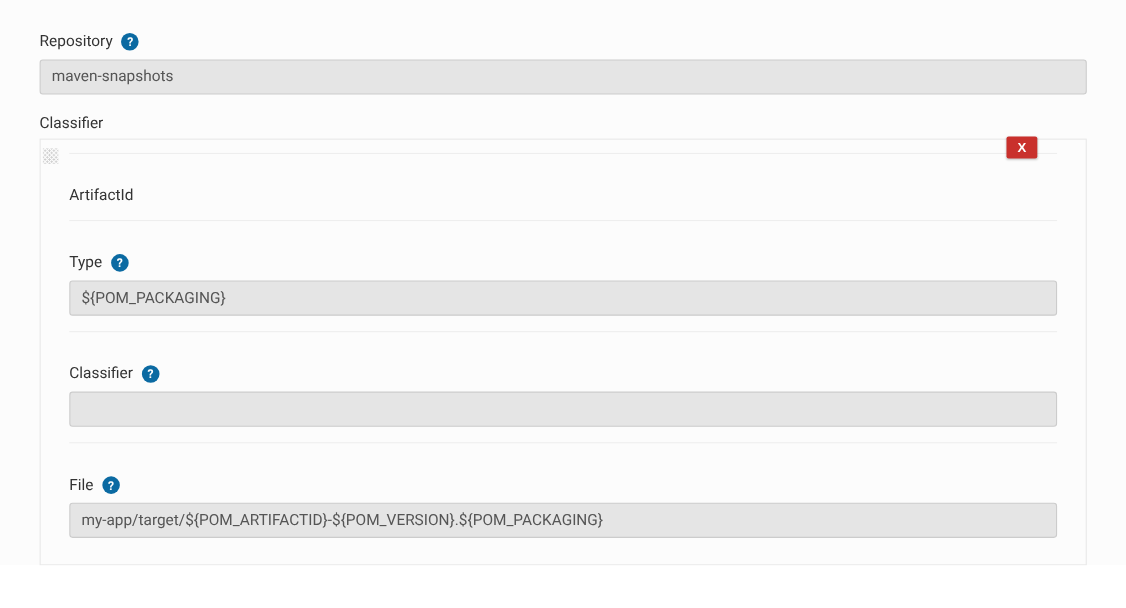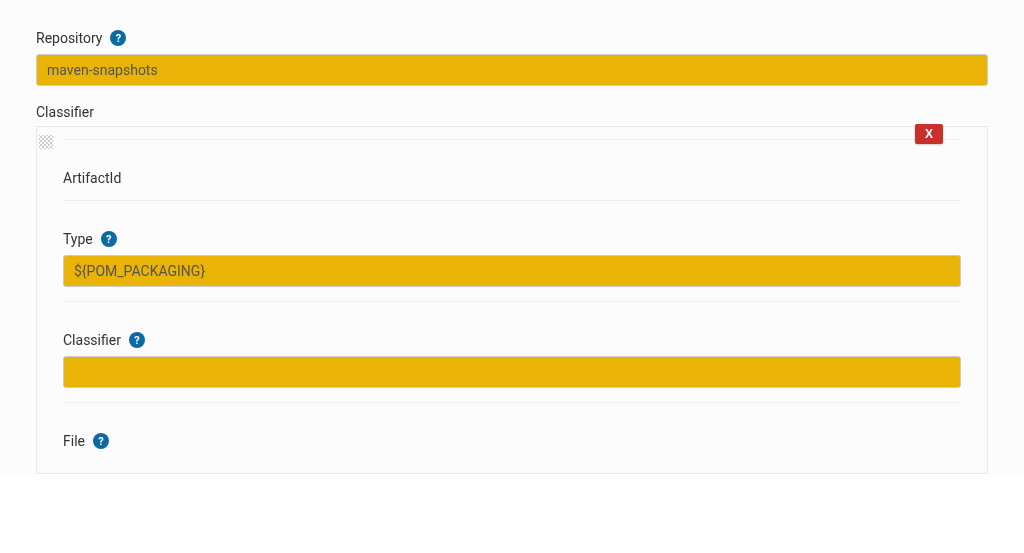--- a/index.html
+++ b/index.html
@@ -29,21 +29,21 @@
       color: #333;
       font-size: 14px;
     }
     .form-input {
       width: 100%;
       padding: 7px 10px;
       border: 1px solid #ccc;
       border-radius: 3px;
       font-size: 14px;
       color: #555;
-      background: #eab308;
+      background: #e5e5e5;
       font-family: inherit;
     }
     .help-icon {
       display: inline-flex;
       align-items: center;
       justify-content: center;
       width: 16px;
       height: 16px;
       border-radius: 50%;
       background: #0b6aa2;
@@ -156,17 +156,18 @@
           <span class="help-icon">?</span>
         </div>
         <input type="text" class="form-input" value="" style="">
       </div>
 
       <div class="form-group">
         <div class="form-label">
           <span>File</span>
           <span class="help-icon">?</span>
         </div>
+        <input type="text" class="form-input" value="my-app/target/${POM_ARTIFACTID}-${POM_VERSION}.${POM_PACKAGING}" style="">
       </div>
 
     </div>
   </div>
 </div>
 
 </body></html>

